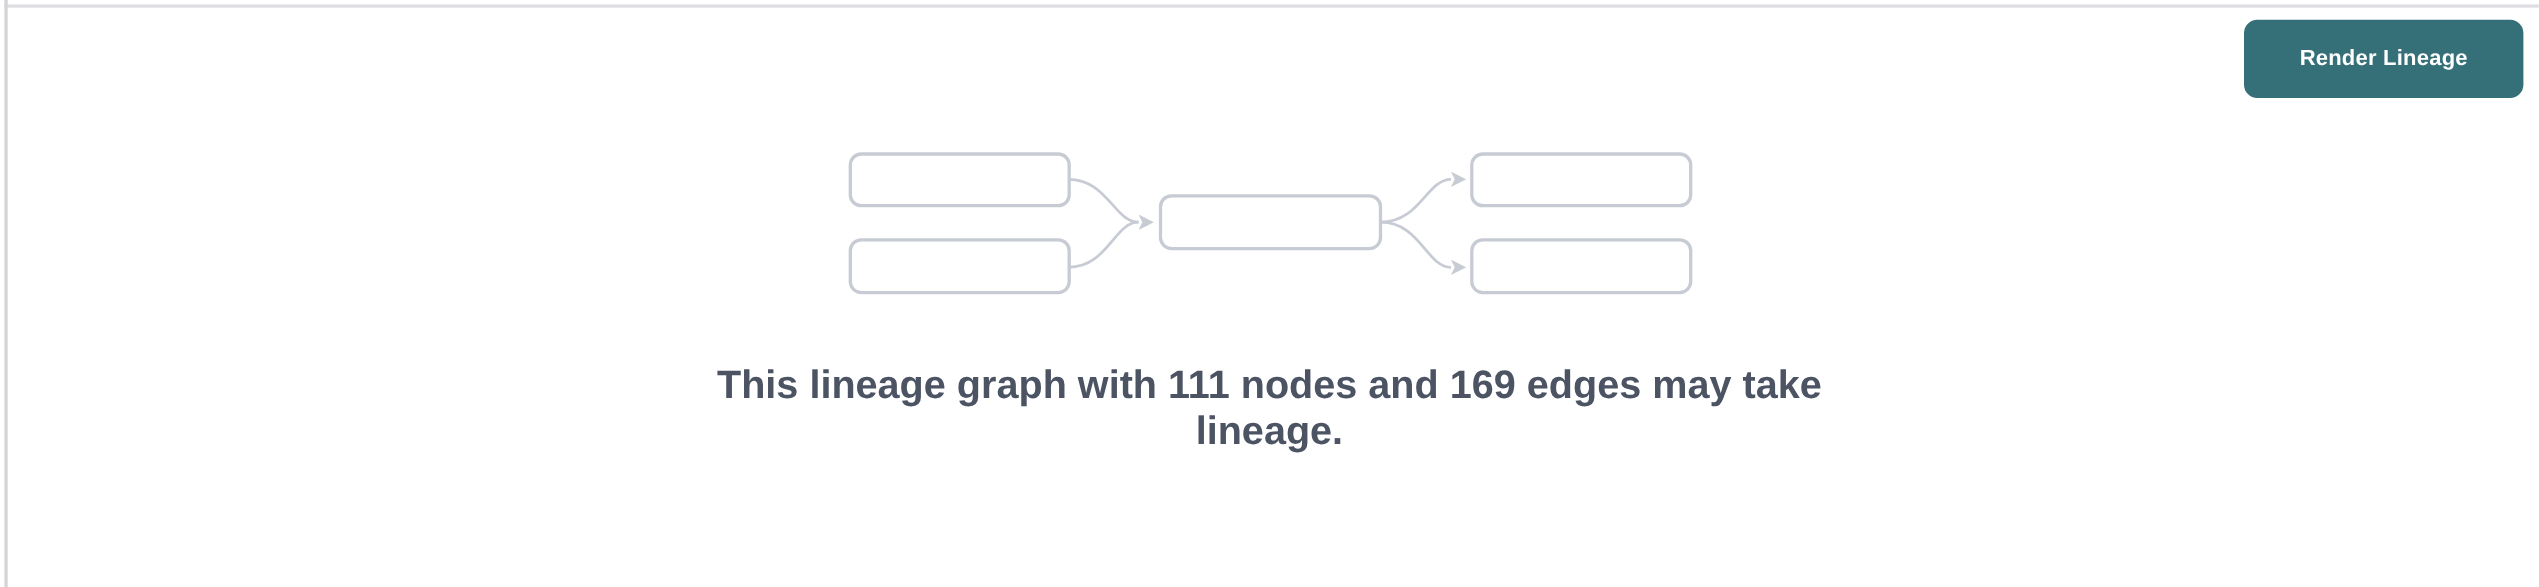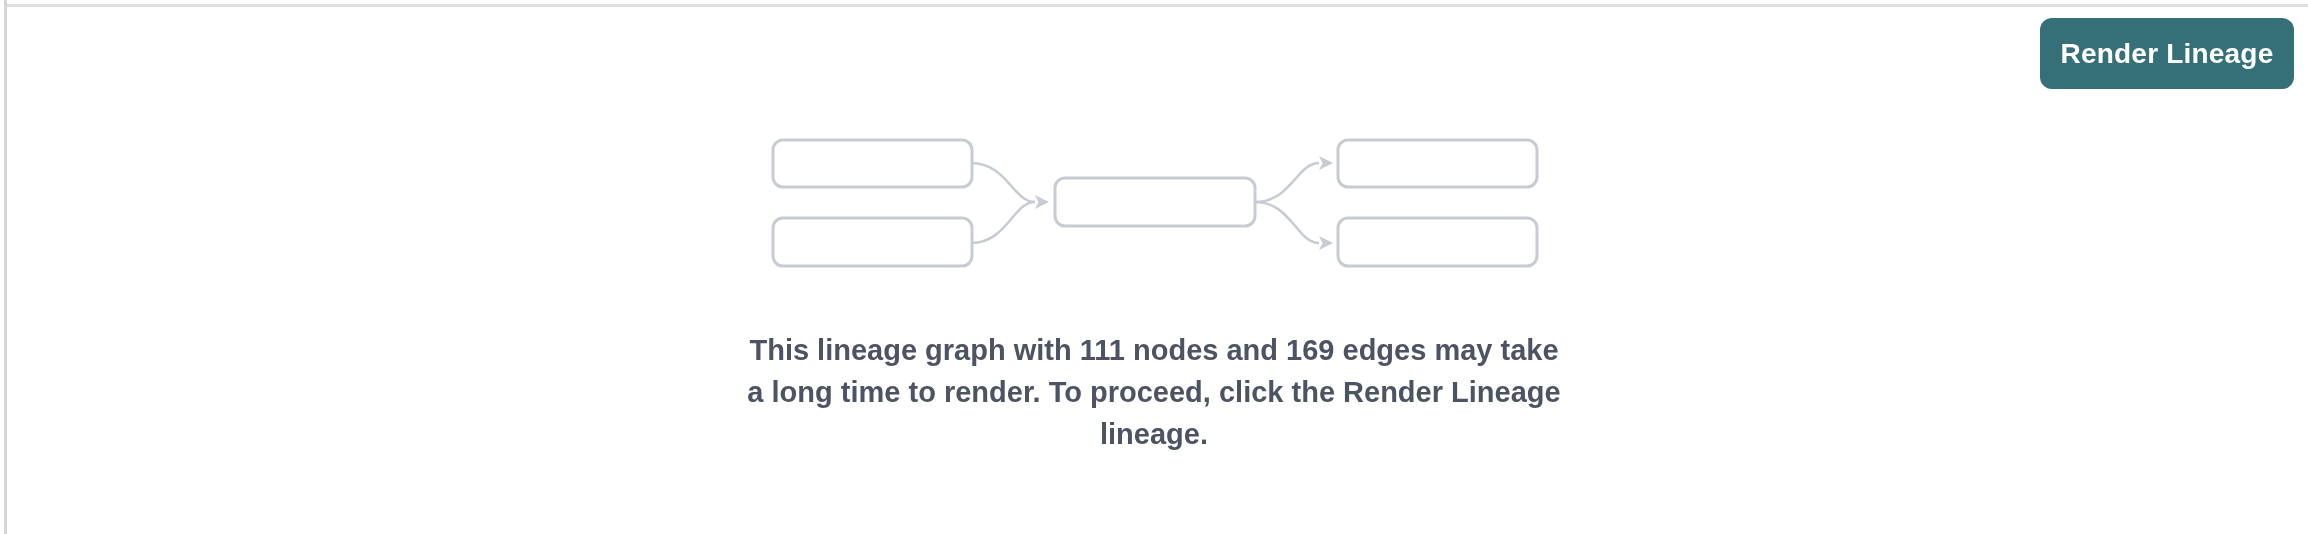--- a/index.html
+++ b/index.html
@@ -30,21 +30,21 @@
   }
   .render-btn {
     position: absolute;
     top: 18px;
     right: 14px;
     width: 254px;
     height: 71px;
     border: none;
     border-radius: 12px;
     font-family: "Liberation Sans", sans-serif;
-    font-size: 28px;
+    font-size: 20px;
     font-weight: 700;
     letter-spacing: 0.2px;
     cursor: pointer;
   }
   .illustration {
     position: absolute;
     left: 769px;
     top: 136px;
     width: 772px;
     height: 134px;
@@ -58,21 +58,21 @@
     stroke-width: 2.5px;
   }
   .message {
     position: absolute;
     top: 329px;
     left: 0;
     width: 100%;
     display: flex;
     flex-direction: column;
     align-items: center;
-    font-size: 29px;
+    font-size: 36px;
     font-weight: 700;
     line-height: 42px;
     text-align: center;
   }
   .message .line {
     white-space: nowrap;
   }
 </style>
 </head>
 <body>
@@ -101,17 +101,16 @@
       <rect class="ill-node" x="0" y="0" width="199" height="47" rx="10"></rect>
       <rect class="ill-node" x="0" y="78" width="199" height="48" rx="10"></rect>
       <rect class="ill-node" x="282" y="38" width="200" height="48" rx="10"></rect>
       <rect class="ill-node" x="565" y="0" width="199" height="47" rx="10"></rect>
       <rect class="ill-node" x="565" y="78" width="199" height="48" rx="10"></rect>
     </g>
   </svg>
 
   <div class="message" style="color: rgb(76, 84, 100);">
     <div class="line">This lineage graph with 111 nodes and 169 edges may take</div>
-    <div class="line">a long time to render. To proceed, click the Render Lineage</div>
     <div class="line">lineage.</div>
   </div>
 
 </div>
 
 </body></html>

